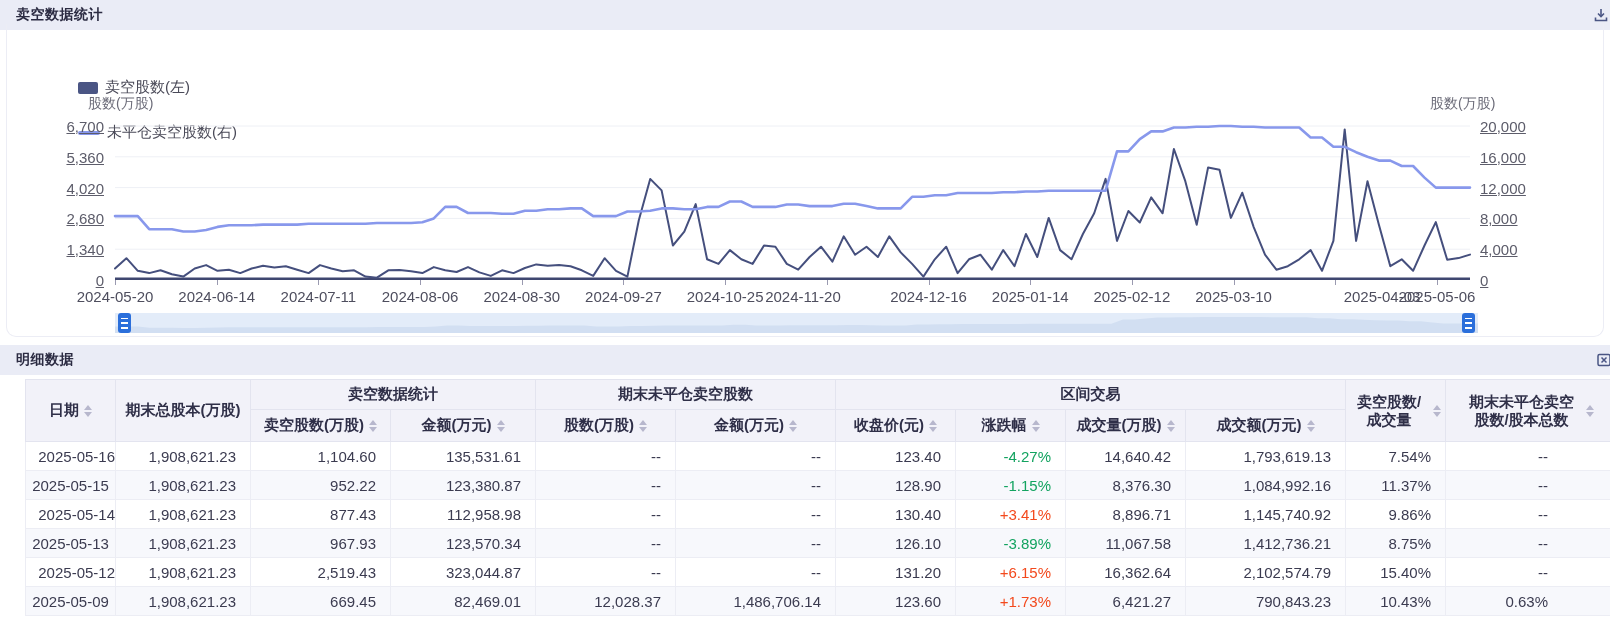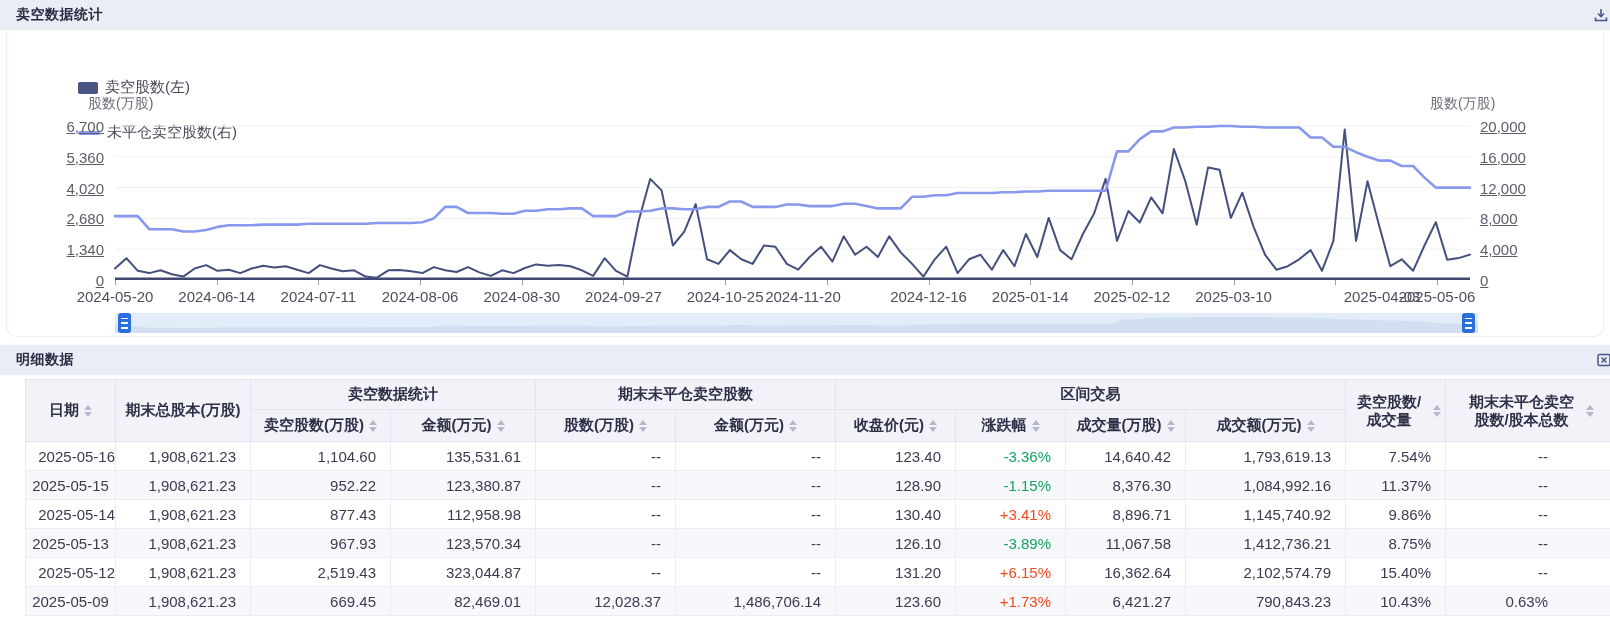--- a/index.html
+++ b/index.html
@@ -318,21 +318,21 @@
     </thead>
     <tbody id="table-body">
         <tr class="odd">
           <td class="c-date">2025-05-16</td>
           <td>1,908,621.23</td>
           <td>1,104.60</td>
           <td>135,531.61</td>
           <td>--</td>
           <td>--</td>
           <td>123.40</td>
-          <td class="chg-down">-3.36%</td>
+          <td class="chg-down">-4.27%</td>
           <td>14,640.42</td>
           <td>1,793,619.13</td>
           <td>7.54%</td>
           <td class="c-last">--</td>
         </tr>
         <tr class="even">
           <td class="c-date">2025-05-15</td>
           <td>1,908,621.23</td>
           <td>952.22</td>
           <td>123,380.87</td>

